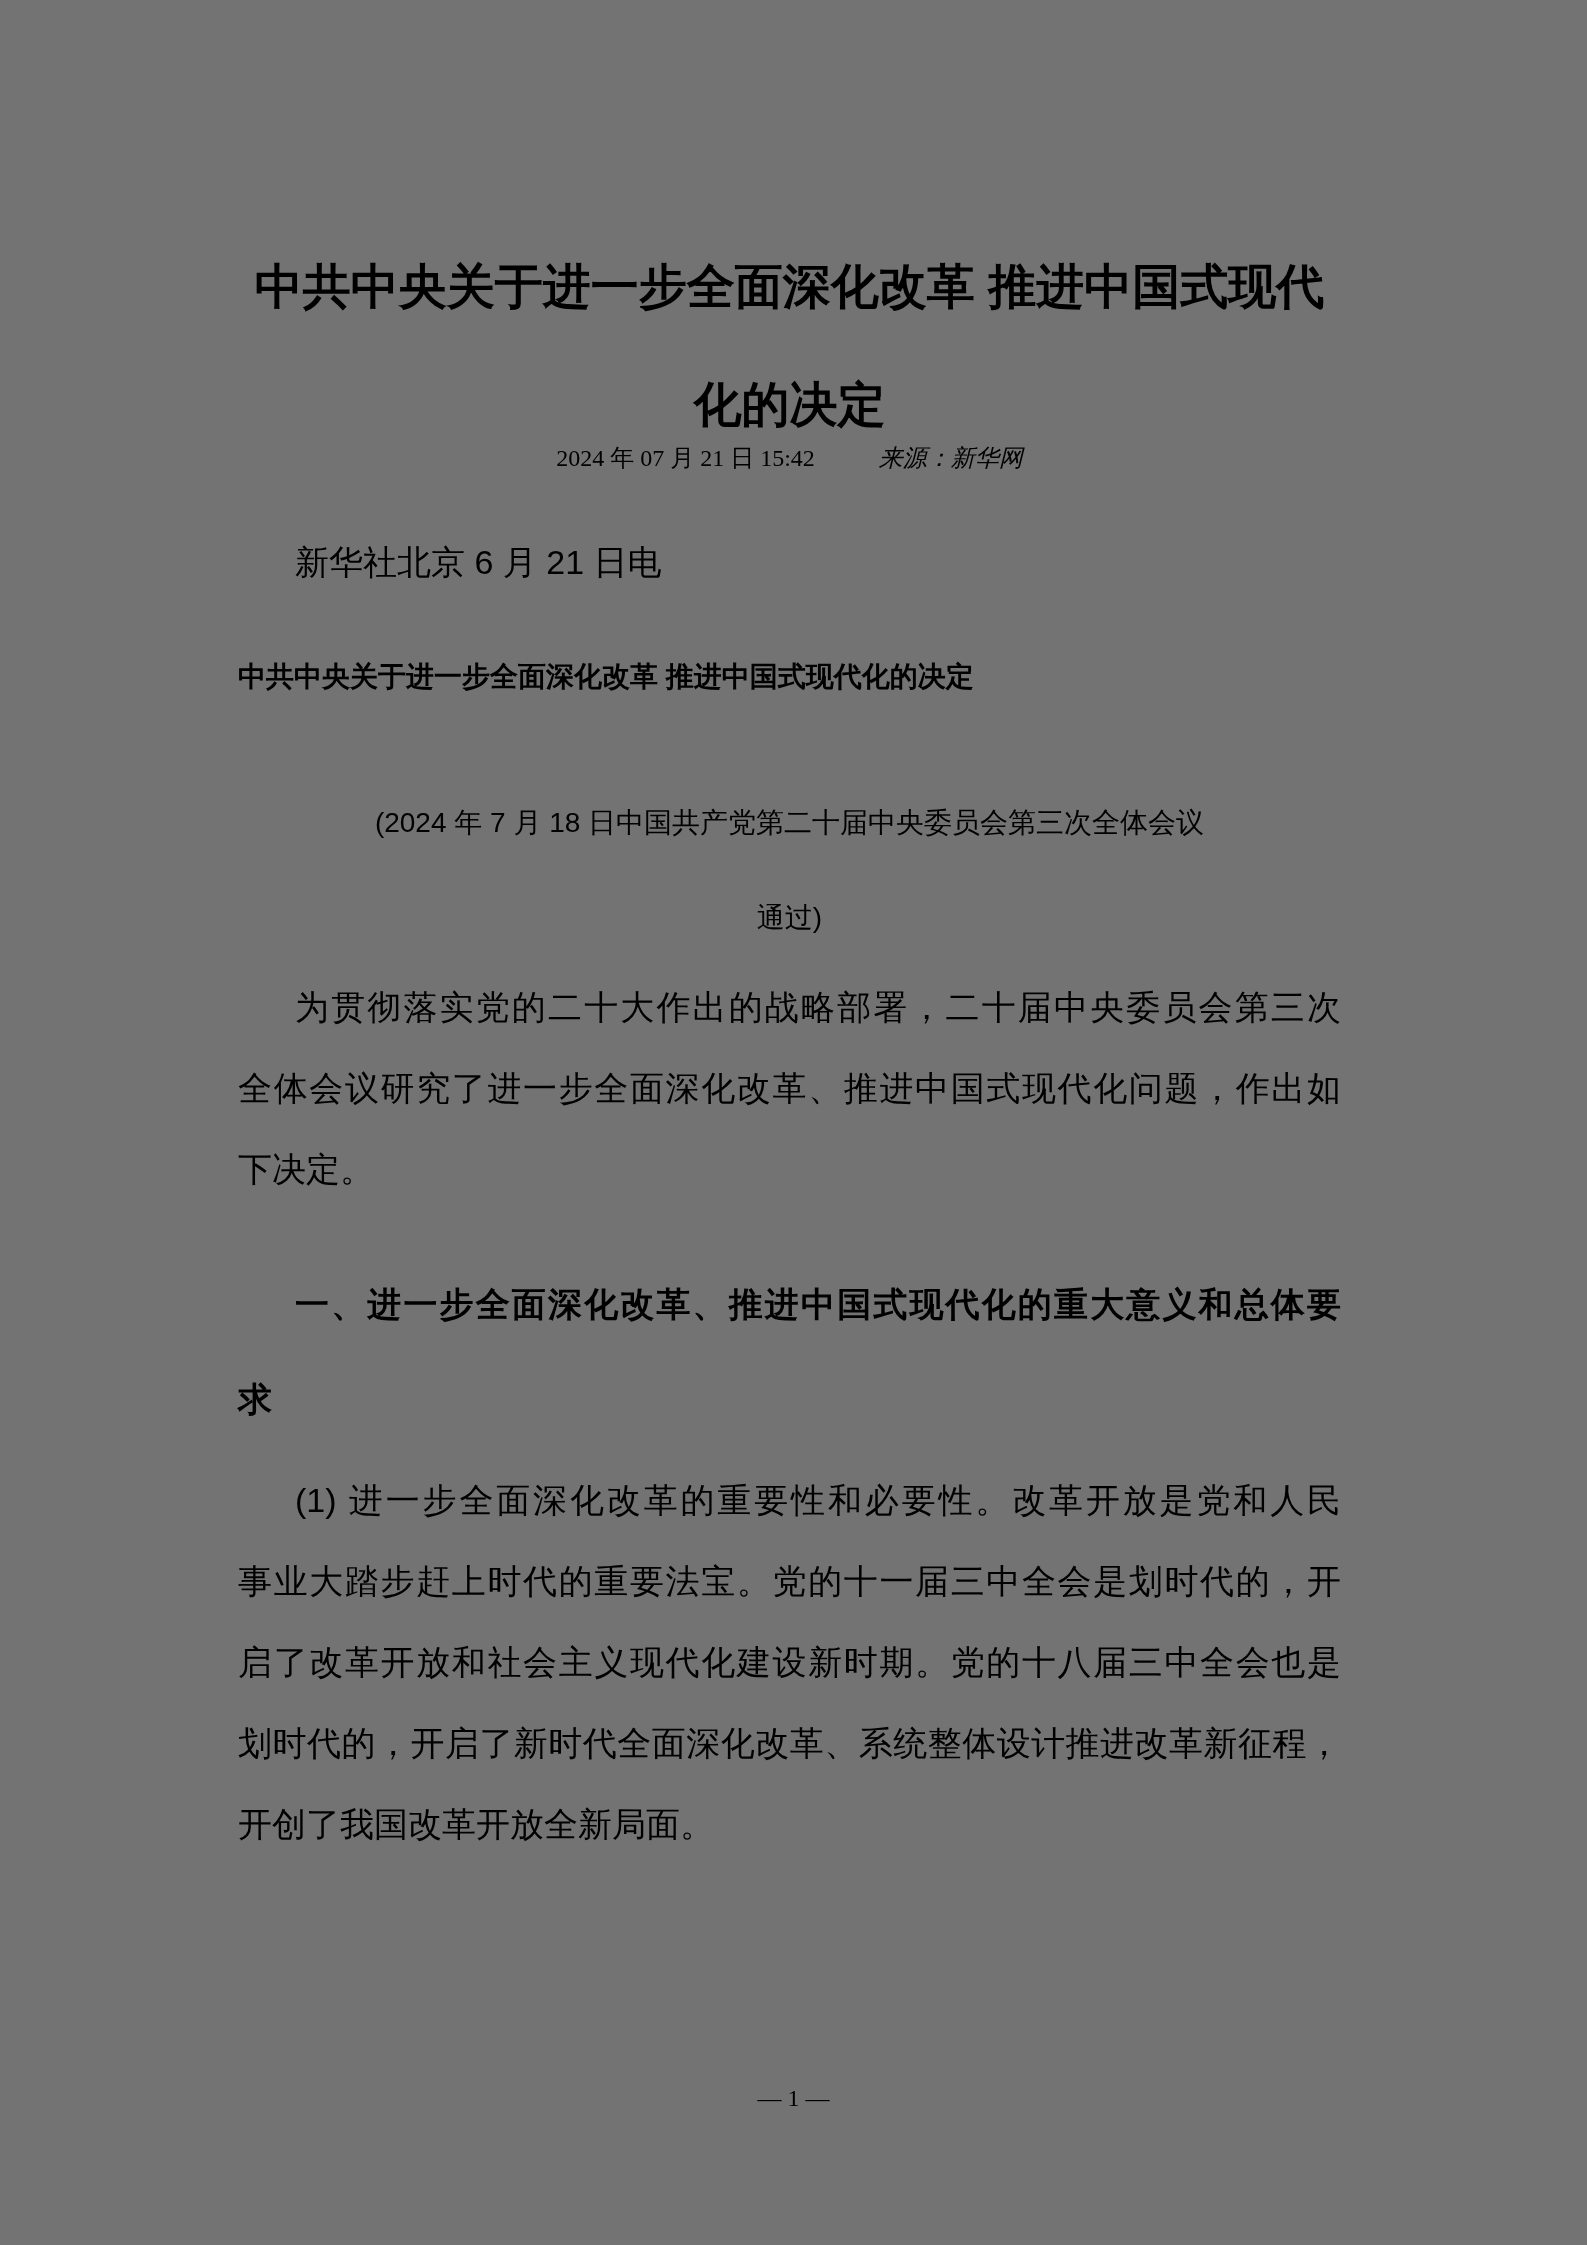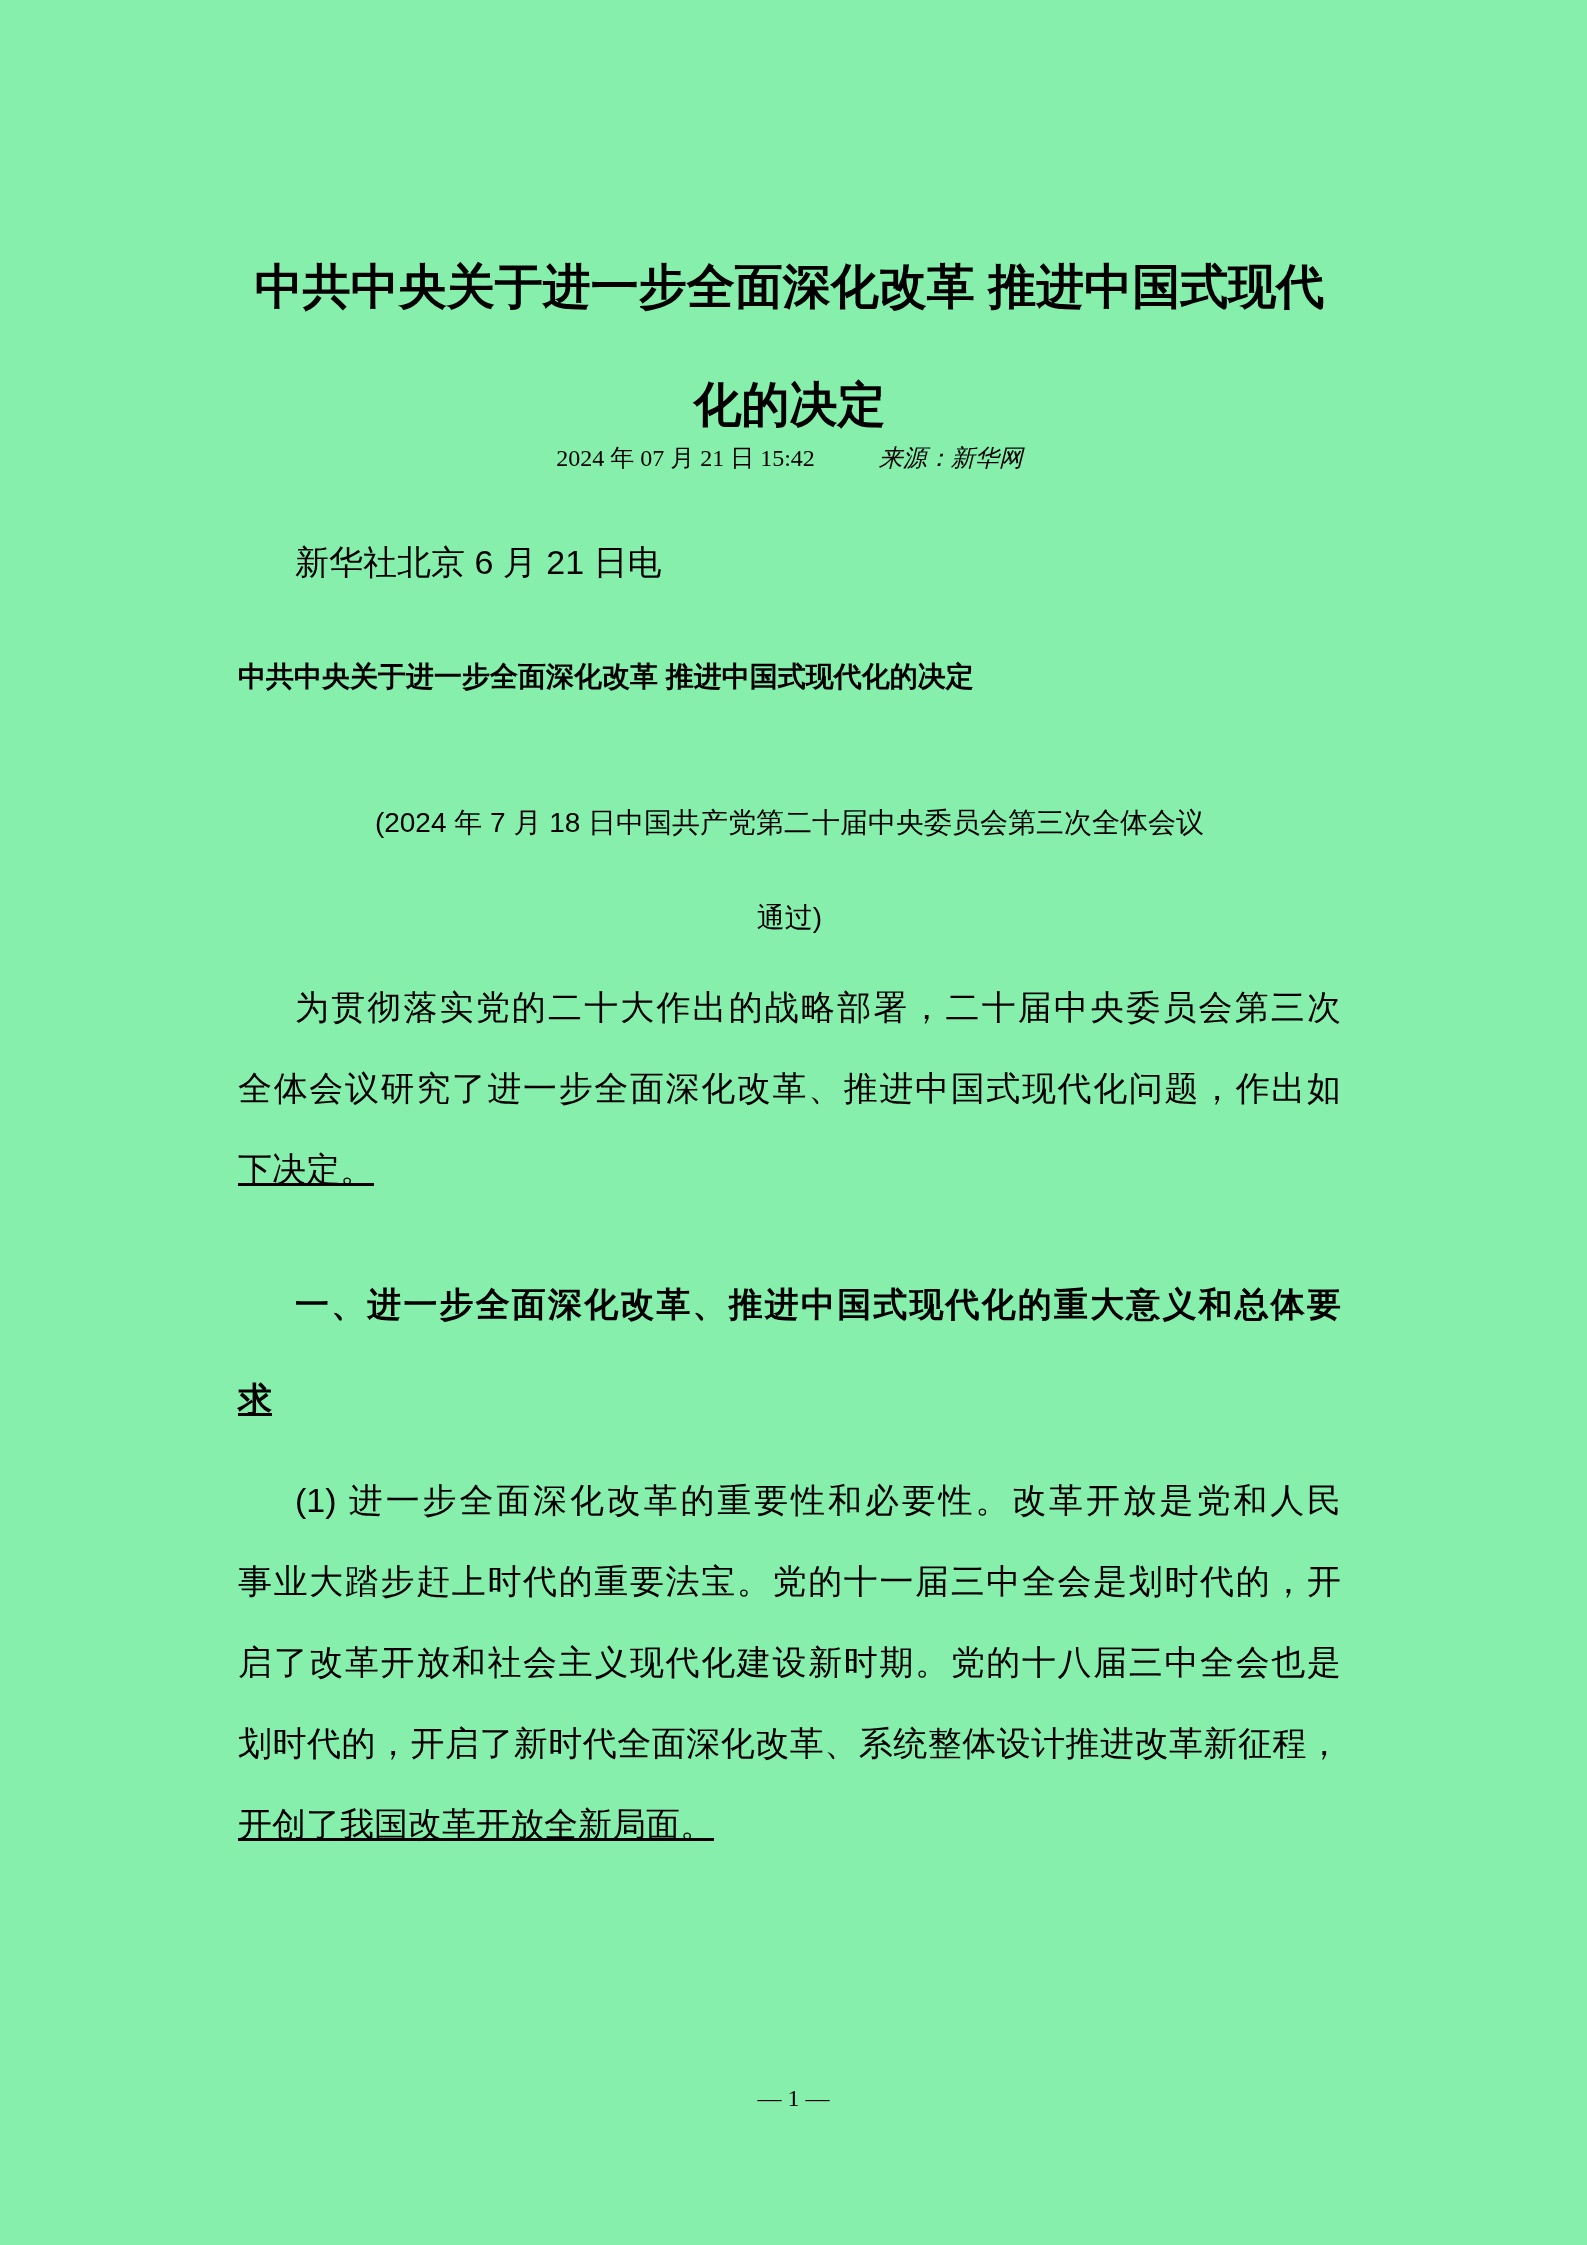--- a/index.html
+++ b/index.html
@@ -1,20 +1,20 @@
 <!DOCTYPE html>
 <html lang="zh"><head>
 <meta charset="utf-8">
 <style>
   html, body { margin: 0; padding: 0; background: #ffffff; }
   .page {
     position: relative;
     width: 1587px;
     height: 2245px;
-    background: #86efac;
+    background: #737373;
     color: #000000;
     font-family: "Liberation Sans", sans-serif;
     overflow: hidden;
   }
   .content { padding: 0 246px 0 238px; }
 
   .doc-title {
     margin: 228px 0 0 0;
     font-size: 48px;
     font-weight: bold;
@@ -46,21 +46,21 @@
   .passage {
     margin-top: 58px;
     font-size: 28px;
     line-height: 95px;
     text-align: center;
   }
 
   .para { font-size: 34px; line-height: 81px; }
   .para .ln { text-align: justify; text-align-last: justify; }
   .para .ln.first { padding-left: 57px; }
-  .para .ln.last { text-align-last: left; text-decoration: underline; }
+  .para .ln.last { text-align-last: left; }
 
   .p1 { margin-top: 2px; }
   .h1 { margin-top: 47px; font-weight: bold; line-height: 95px; }
   .p2 { margin-top: 13px; }
 
   .footer {
     position: absolute;
     top: 2083px;
     left: 0;
     width: 100%;

